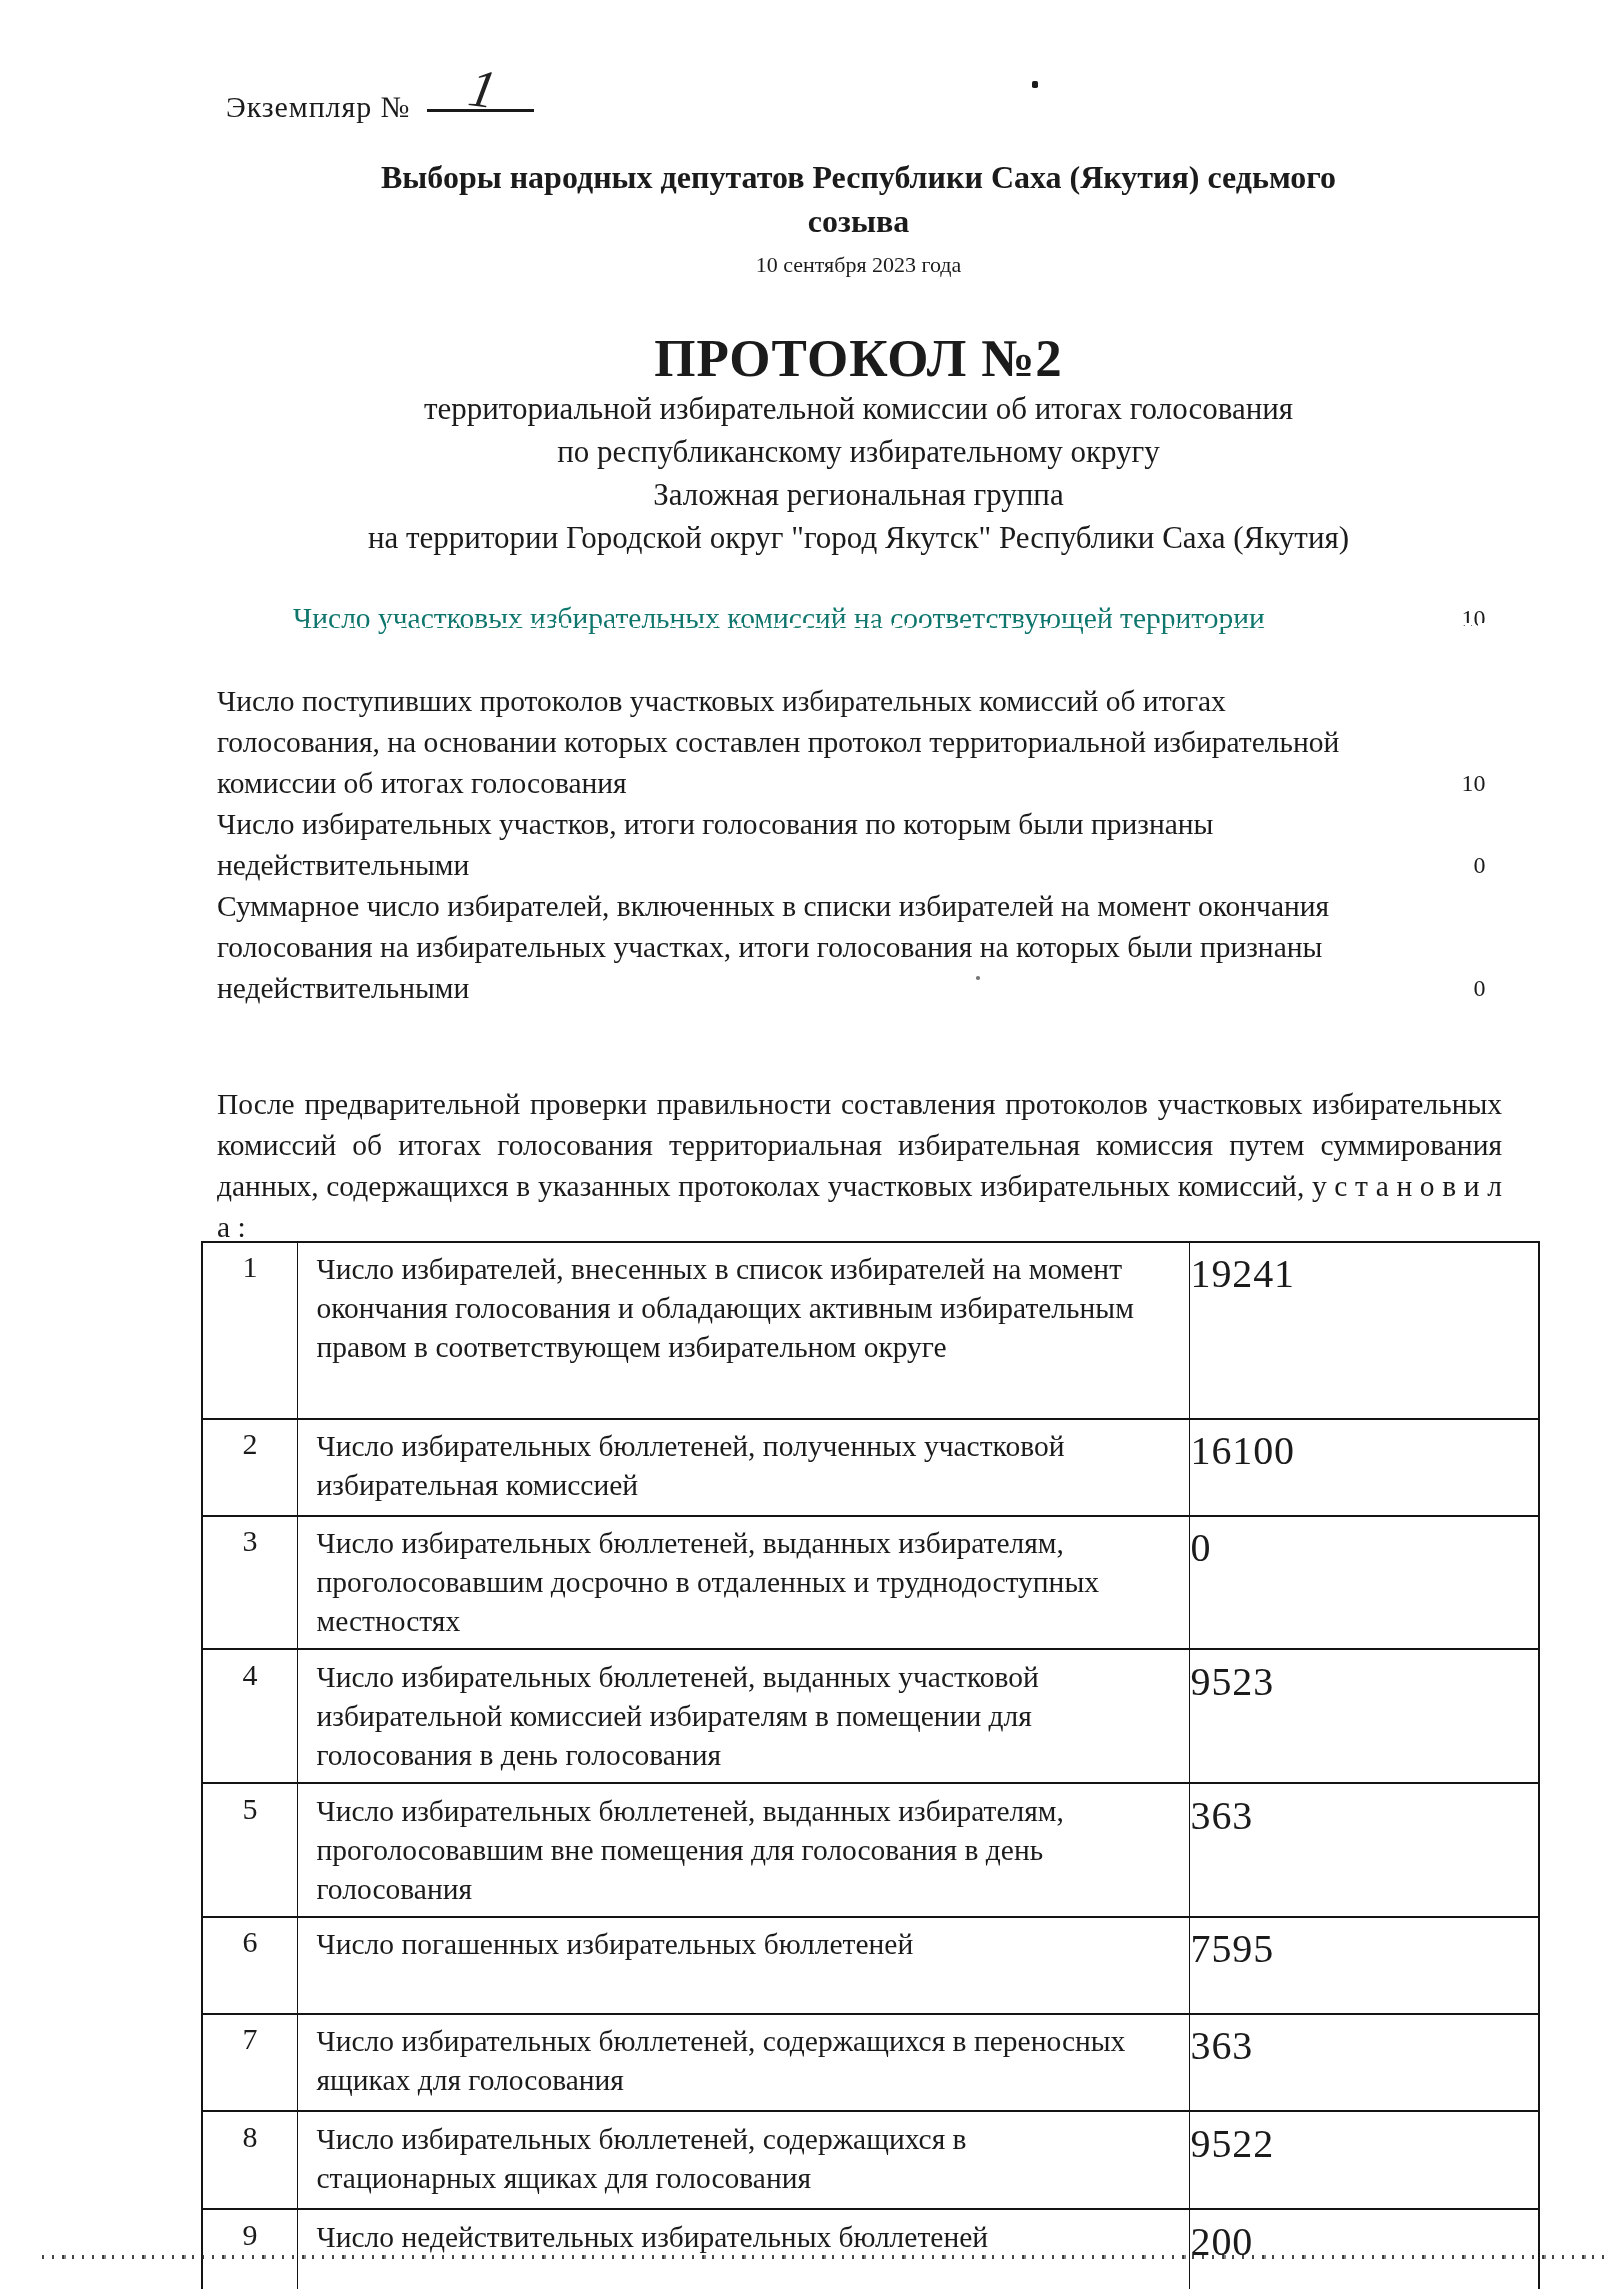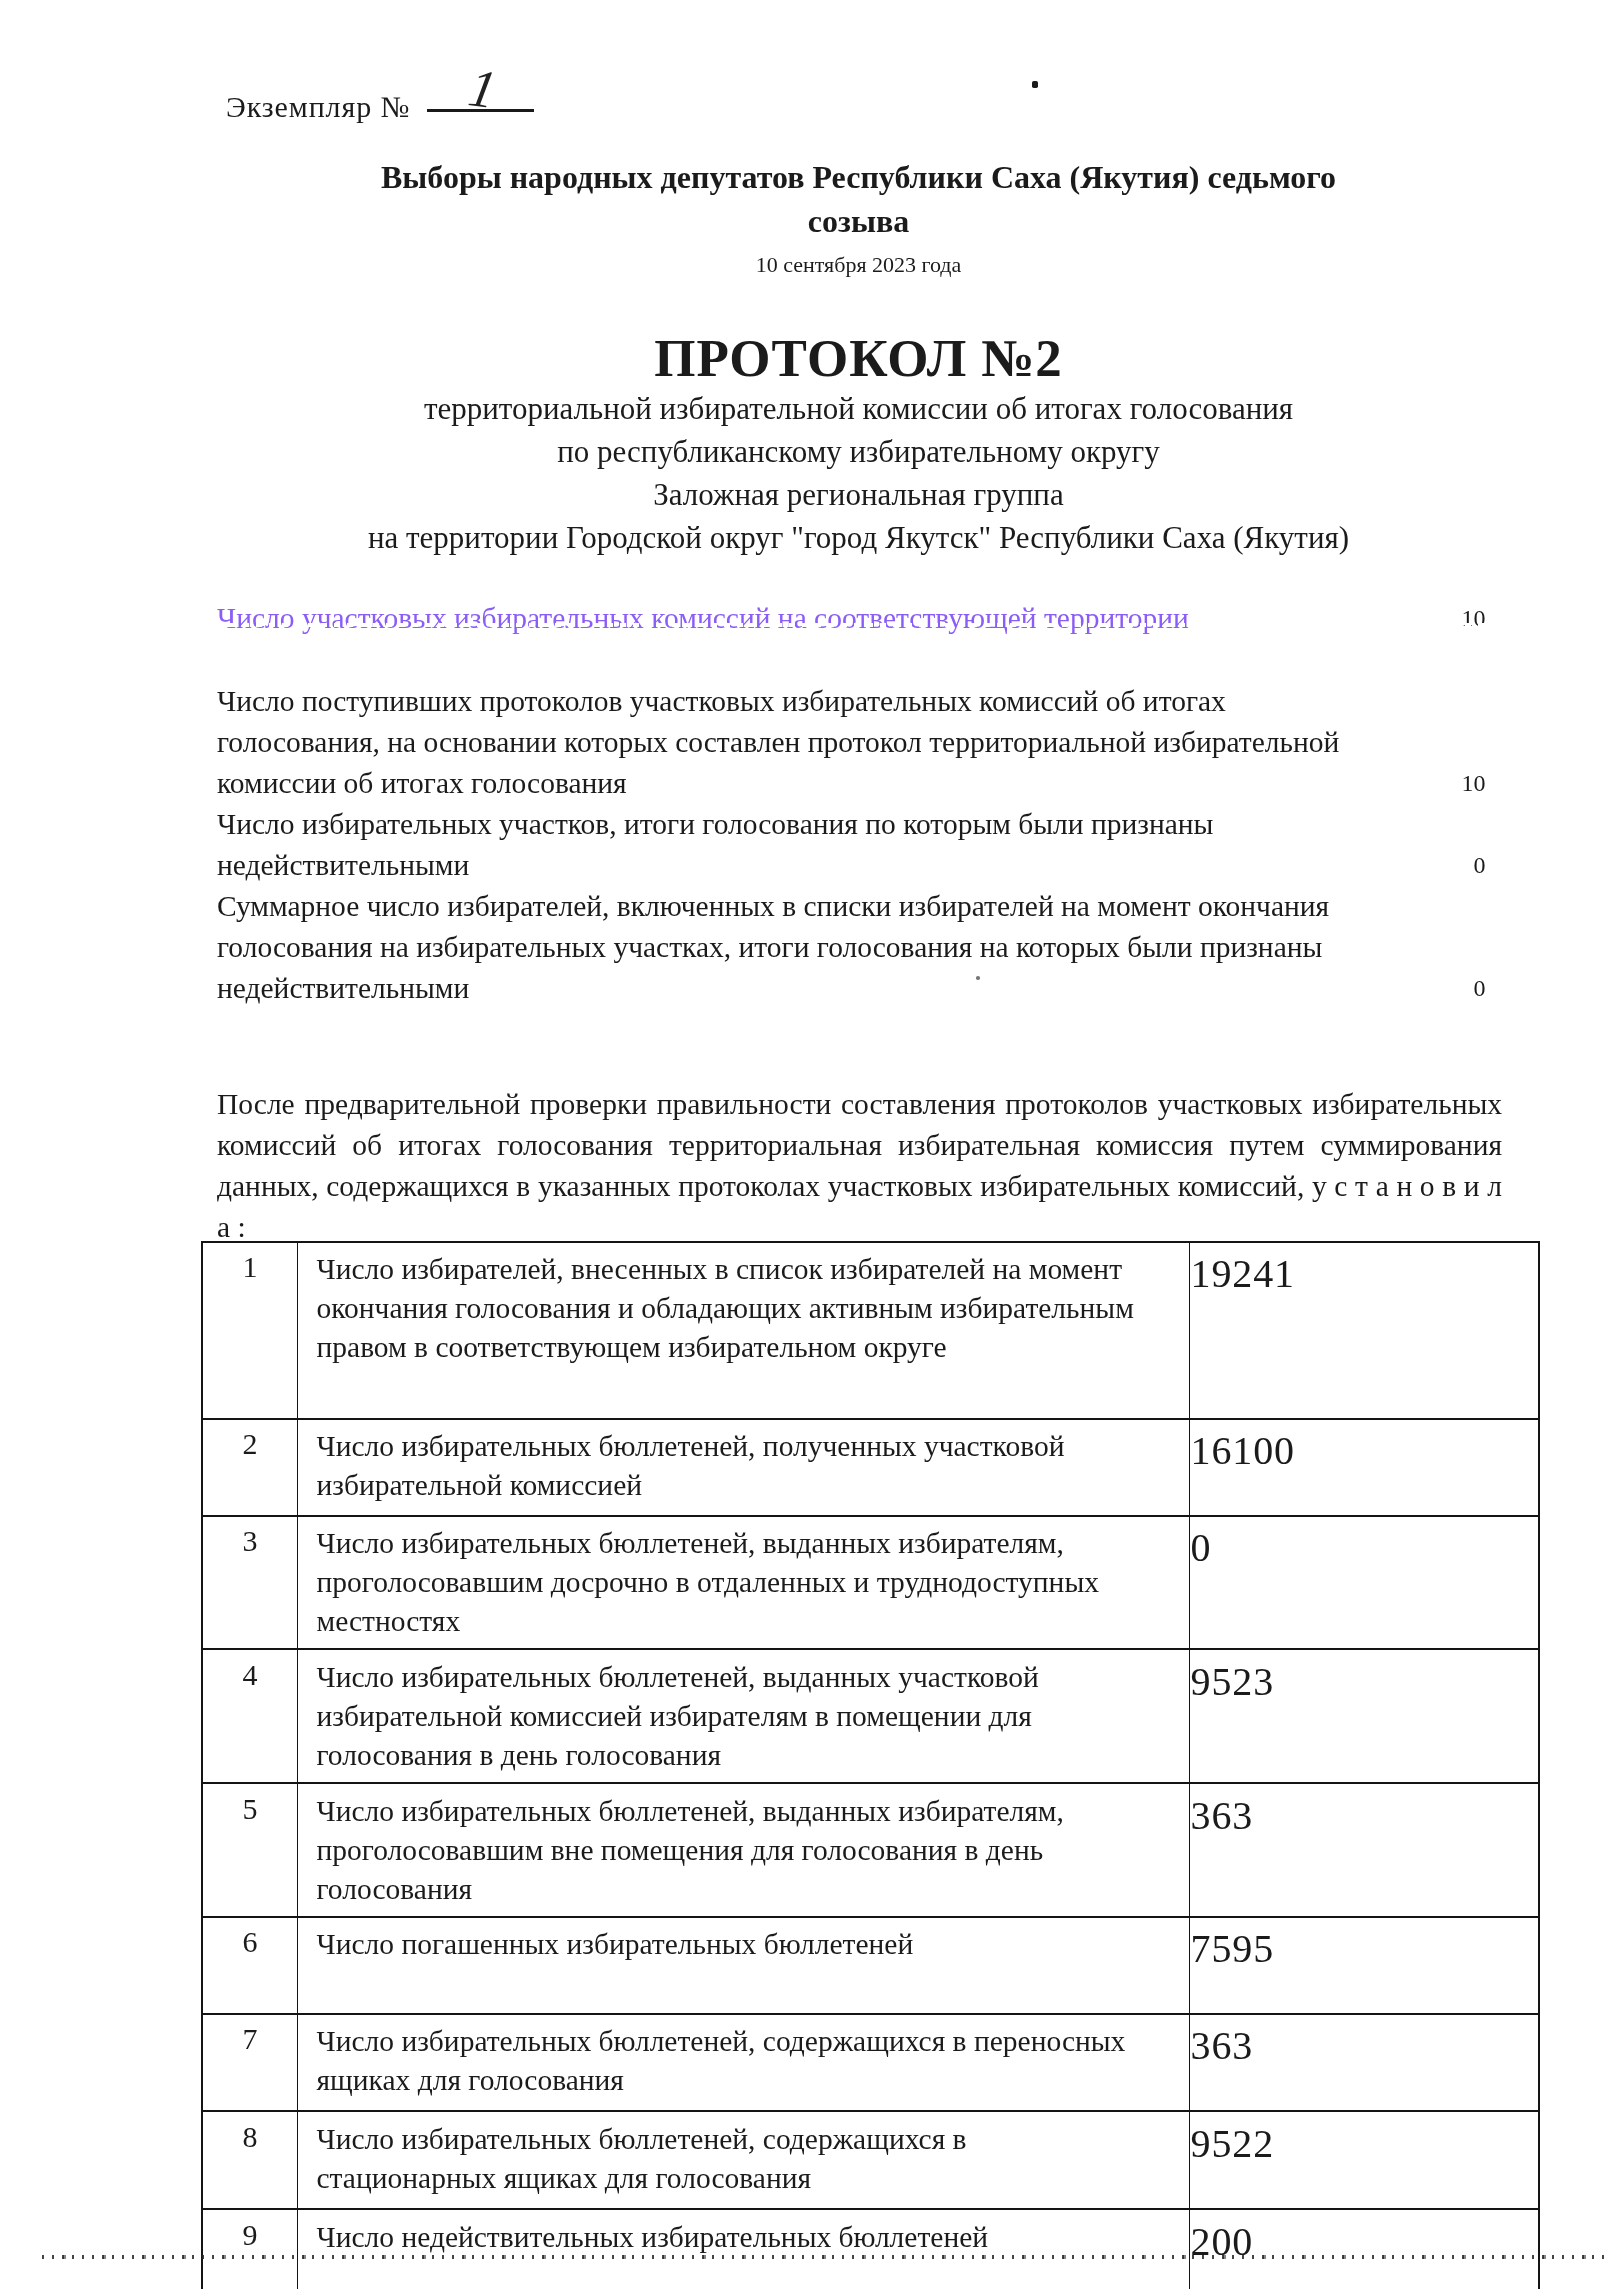--- a/index.html
+++ b/index.html
@@ -31,21 +31,21 @@
   .protocol-title{font-size:53px;font-weight:bold;margin-top:48px;line-height:46px;letter-spacing:0.9px;}
   .subtitle-line{font-size:31px;line-height:43px;}
   .subtitle-block{margin-top:5.5px;}
 
   
   .stats{position:absolute;top:598px;left:217px;width:1285px;font-size:29.5px;line-height:41px;}
   .stat-item{display:flex;justify-content:space-between;align-items:flex-end;position:relative;}
   .stat-item.gap-after{margin-bottom:42px;}
   .stat-label{width:1124px;}
   .stat-value{font-size:24px;line-height:41px;padding-right:16.6px;}
-  .eroded .stat-label{color:#8b5cf6;}
+  .eroded .stat-label{color:#0f766e;text-align:center;}
   .erode-line{
     position:absolute;left:0;top:25px;width:100%;height:3.7px;
     background:repeating-linear-gradient(90deg,#ffffff 0 6.5px,rgba(255,255,255,0) 6.5px 13px);
     pointer-events:none;
   }
 
   
   .preamble{position:absolute;top:1054px;left:217px;width:1285px;
     font-size:29.5px;line-height:41px;text-align:justify;}
 
@@ -126,21 +126,21 @@
 
   <table class="results">
     <tbody>
       <tr class="r1">
         <td class="cell-num">1</td>
         <td class="cell-label">Число избирателей, внесенных в список избирателей на момент окончания голосования и обладающих активным избирательным правом в соответствующем избирательном округе</td>
         <td class="cell-value">19241</td>
       </tr>
       <tr class="r2">
         <td class="cell-num">2</td>
-        <td class="cell-label">Число избирательных бюллетеней, полученных участковой избирательной комиссией</td>
+        <td class="cell-label">Число избирательных бюллетеней, полученных участковой избирательная комиссией</td>
         <td class="cell-value">16100</td>
       </tr>
       <tr class="r3">
         <td class="cell-num">3</td>
         <td class="cell-label">Число избирательных бюллетеней, выданных избирателям, проголосовавшим досрочно в отдаленных и труднодоступных местностях</td>
         <td class="cell-value">0</td>
       </tr>
       <tr class="r4">
         <td class="cell-num">4</td>
         <td class="cell-label">Число избирательных бюллетеней, выданных участковой избирательной комиссией избирателям в помещении для голосования в день голосования</td>

